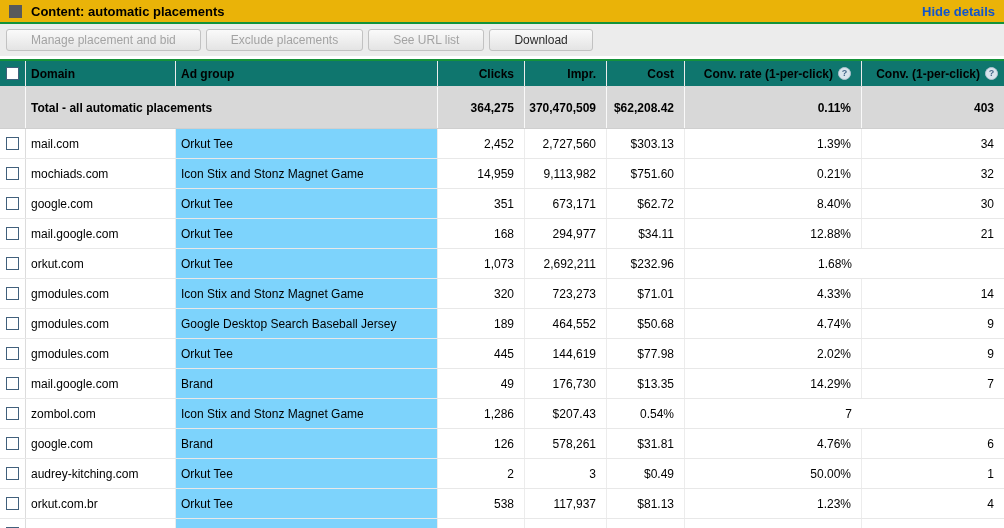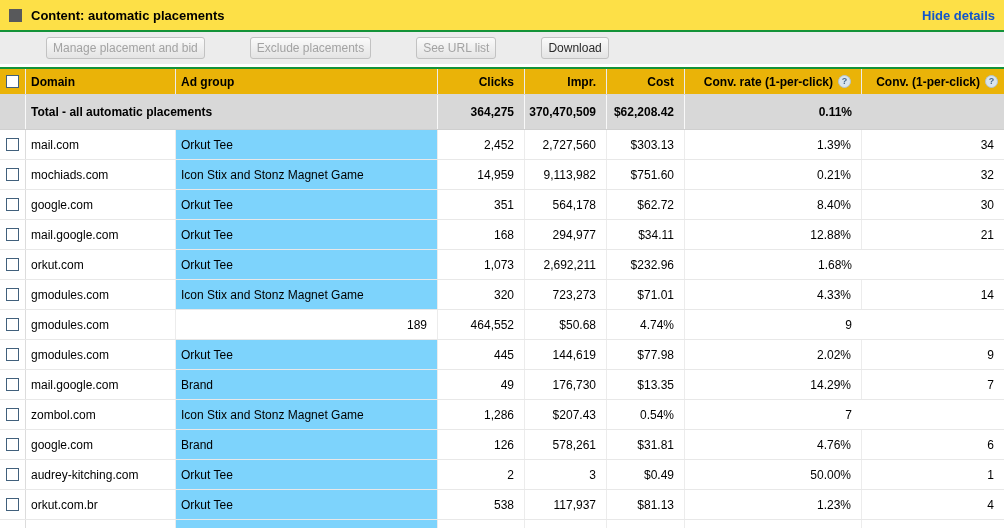--- a/index.html
+++ b/index.html
@@ -2,51 +2,51 @@
 <html><head>
 <meta charset="utf-8">
 <style>
   * { box-sizing: border-box; }
   html,body { margin:0; padding:0; }
   body {
     width:1004px; height:528px; overflow:hidden;
     background:#fff; font-family:"Liberation Sans", sans-serif; color:#000;
   }
   
-  .titlebar { height:30px; display:flex; align-items:center; padding:0 9px; background:#fde047; }
+  .titlebar { height:22px; display:flex; align-items:center; padding:0 9px; background:#eab308; }
   .section-square { width:13px; height:13px; background:#58595b; margin-right:9px; flex:0 0 auto; }
   .page-title { font-size:13px; font-weight:bold; }
   .hide-details { margin-left:auto; font-size:13px; font-weight:bold; color:#1155CC; text-decoration:none; cursor:pointer; }
   .green-rule { height:2px; background:#149339; }
   
   .toolbar { background:#ececec; height:32px; display:flex; align-items:center; gap:5px; padding:0 6px; }
   .btn {
-    font-family:"Liberation Sans", sans-serif; font-size:12px; height:22px; padding:0 6px;
+    font-family:"Liberation Sans", sans-serif; font-size:12px; height:22px; padding:0 24px;
     border:1px solid #c2c2c2; border-radius:3px;
-    background:linear-gradient(#fafafa,#e4e4e4); color:#2b2b2b; cursor:pointer;margin-left:40px;
+    background:linear-gradient(#fafafa,#e4e4e4); color:#2b2b2b; cursor:pointer;
   }
   .btn.disabled { color:#a3a3a3; cursor:default; }
   .toolbar-gap { height:3px; background:#fff; }
   
   .table { border-top:2px solid #149339; font-size:12px; }
   .row { display:grid; grid-template-columns:26px 150px 262px 87px 82px 78px 177px minmax(0,1fr); align-items:center; }
   .cell { padding:0 0 0 5px; overflow:hidden; white-space:nowrap; height:100%; display:flex; align-items:center; }
   .cell.num { justify-content:flex-end; padding:0 10px 0 0; }
   .cell.c-check { justify-content:center; padding:0; }
   
-  .thead { height:26px; font-weight:bold; border-bottom:1px solid #d8d8d8; background:#eab308; }
+  .thead { height:26px; font-weight:bold; border-bottom:1px solid #d8d8d8; background:#0f766e; }
   .thead .cell { border-right:1px solid #ececec; }
   .thead .cell:last-child { border-right:none; padding-right:6px; }
   .help-icon {
     width:13px; height:13px; border-radius:50%; margin-left:5px; flex:0 0 auto;
     background:#d9e4ed; border:1px solid #b3c4d2; color:#48688a;
     font-size:9px; font-weight:bold; line-height:11px; text-align:center; display:inline-block; cursor:pointer;
   }
   
-  .total { height:35px; background:#d8d8d8; font-weight:bold; border-bottom:1px solid #cfcfcf; }
+  .total { height:42px; background:#d8d8d8; font-weight:bold; border-bottom:1px solid #cfcfcf; }
   .total .cell { border-right:1px solid rgba(255,255,255,0.85); }
   .total .cell:last-child { border-right:none; }
   .total .total-label { grid-column:2 / 4; }
   
   .tr { height:30px; border-bottom:1px solid #e8e8e8; background:#fff; }
   .tr .cell { border-right:1px solid #ececec; }
   .tr .cell:last-child { border-right:none; }
   .tr .c-check { border-right:1px solid #dcdcdc; }
   .tr .c-adgroup { background:#7dd3fc; }
   .checkbox {
@@ -92,20 +92,21 @@
     </div>
   </div>
 
   <div class="row total">
     <div class="cell c-check"></div>
     <div class="cell total-label">Total - all automatic placements</div>
     <div class="cell num">364,275</div>
     <div class="cell num">370,470,509</div>
     <div class="cell num">$62,208.42</div>
     <div class="cell num">0.11%</div>
+    <div class="cell num">403</div>
   </div>
 
   <div>
   <div class="row tr">
     <div class="cell c-check">
       <span class="checkbox"></span>
     </div>
     <div class="cell c-domain">mail.com</div>
     <div class="cell c-adgroup">Orkut Tee</div>
     <div class="cell num">2,452</div>
@@ -128,21 +129,21 @@
     <div class="cell num">32</div>
   </div>
 
   <div class="row tr">
     <div class="cell c-check">
       <span class="checkbox"></span>
     </div>
     <div class="cell c-domain">google.com</div>
     <div class="cell c-adgroup">Orkut Tee</div>
     <div class="cell num">351</div>
-    <div class="cell num">564,178</div>
+    <div class="cell num">673,171</div>
     <div class="cell num">$62.72</div>
     <div class="cell num">8.40%</div>
     <div class="cell num">30</div>
   </div>
 
   <div class="row tr">
     <div class="cell c-check">
       <span class="checkbox"></span>
     </div>
     <div class="cell c-domain">mail.google.com</div>
@@ -177,20 +178,21 @@
     <div class="cell num">$71.01</div>
     <div class="cell num">4.33%</div>
     <div class="cell num">14</div>
   </div>
 
   <div class="row tr">
     <div class="cell c-check">
       <span class="checkbox"></span>
     </div>
     <div class="cell c-domain">gmodules.com</div>
+    <div class="cell c-adgroup">Google Desktop Search Baseball Jersey</div>
     <div class="cell num">189</div>
     <div class="cell num">464,552</div>
     <div class="cell num">$50.68</div>
     <div class="cell num">4.74%</div>
     <div class="cell num">9</div>
   </div>
 
   <div class="row tr">
     <div class="cell c-check">
       <span class="checkbox"></span>

